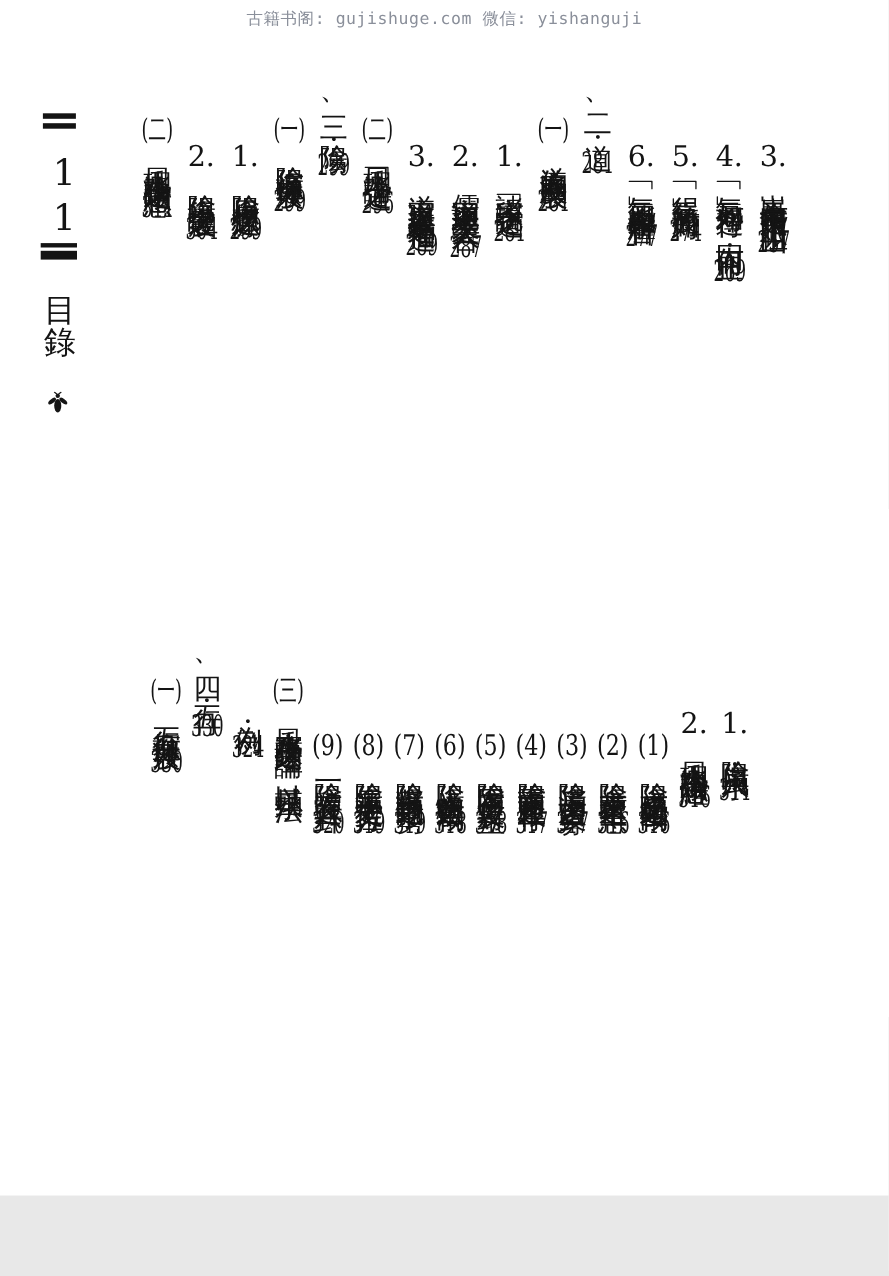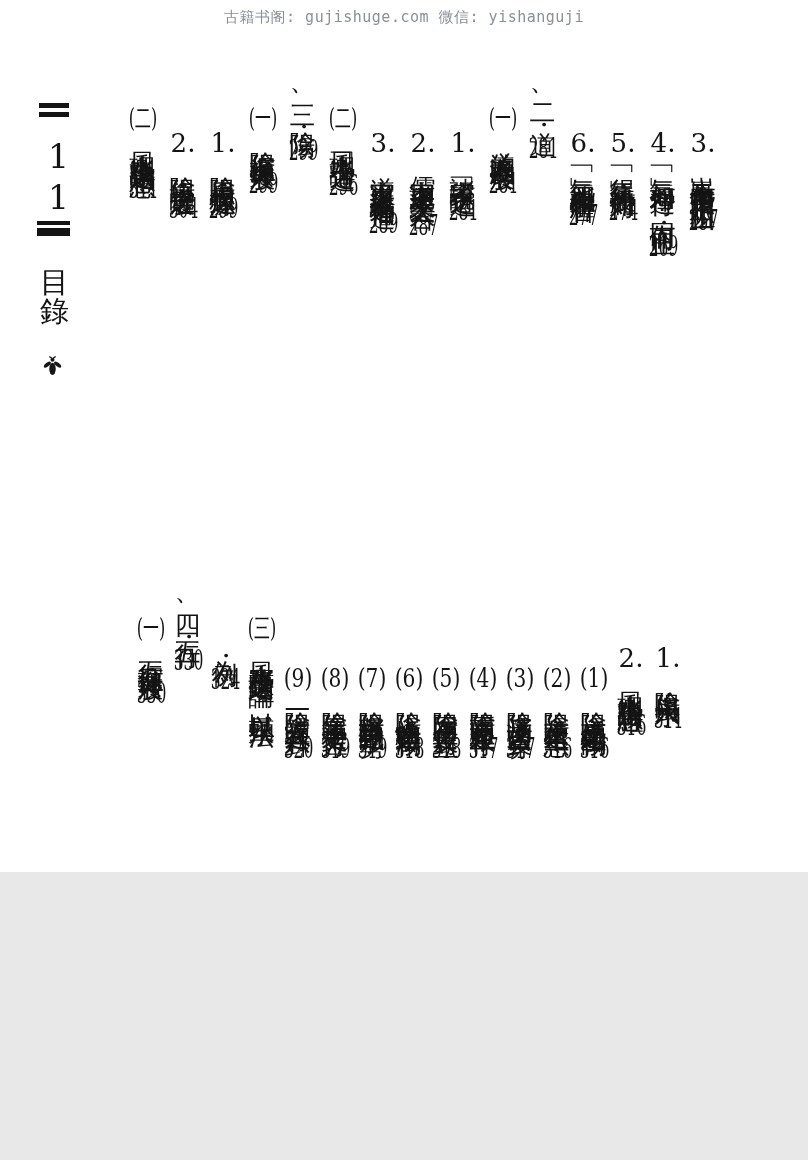--- a/index.html
+++ b/index.html
@@ -1,17 +1,17 @@
 <!DOCTYPE html>
 <html><head>
 <meta charset="utf-8">
 <style>
   html,body{margin:0;padding:0;background:#e8e8e8;}
   .page{
-    position:relative;width:808px;height:872px;margin:0 auto;
+    position:relative;width:808px;height:1087px;margin:0 auto;
     background:#ffffff;overflow:hidden;
     font-family:"DejaVu Serif","Liberation Serif",serif;
     color:#141414;
   }
   .header-note{
     position:absolute;top:8px;left:0;right:0;text-align:center;
     font-family:"DejaVu Sans Mono","Liberation Mono",monospace;
     font-size:15px;color:#8a8f9a;letter-spacing:0.5px;
   }
   

